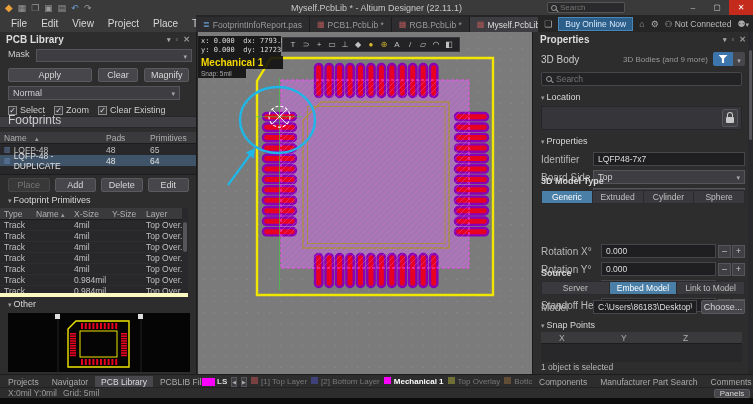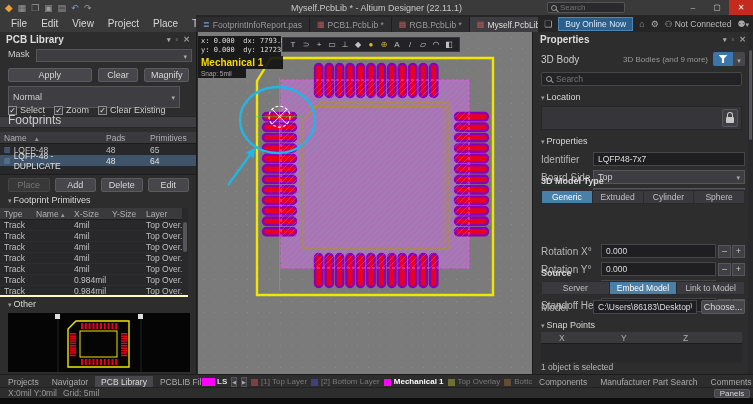--- a/index.html
+++ b/index.html
@@ -47,34 +47,34 @@
 .trow.selrow{background:#3f5468;color:#e0e0e0}
 .scroll{position:absolute;right:0;top:0;bottom:0;width:6px;background:#29292c}
 .scroll .thumb{position:absolute;left:1px;width:4px;background:#55555a;border-radius:2px}
 
 .leftpanel{position:absolute;top:32px;left:0;width:197px;height:342px;background:#2d2d2d;border-right:1px solid #1a1a1a}
 .lp-hdr{position:absolute;top:0;left:0;right:0;height:15px;display:flex;align-items:center;padding:0 6px;font-weight:bold;color:#ddd}
 .lp-hdr .hic{margin-left:auto;display:flex;gap:5px;color:#999;font-size:8px}
 .maskrow{position:absolute;top:17px;left:8px;right:4px;height:14px;display:flex;gap:6px}
 .btnrow1{position:absolute;top:36px;left:8px;right:7px;height:14px;display:flex;gap:6px}
 .btnrow1 .btn{line-height:12px}
-.normalsel{position:absolute;top:54px;left:8px;right:16px;height:22px}
+.normalsel{position:absolute;top:54px;left:8px;right:16px;height:14px}
 .checks{position:absolute;top:72px;left:8px;right:4px;height:12px;display:flex;gap:9px;align-items:center}
 .fp-grp{position:absolute;top:84px;left:0;right:0;height:12px;background:#3f3f43;display:flex;align-items:flex-end;padding-left:8px;font-size:12px;color:#ccc;border-top:1px solid #26262a;border-bottom:1px solid #26262a}
 .fptable{position:absolute;top:100px;left:0;right:0;height:43px;background:#28282b;border-bottom:1px solid #1c1c1c}
 .fptable .thead{height:12px}
 .fptable .trow{height:11px}
 .c-name{width:102px;padding-left:4px;display:flex;align-items:center;gap:3px}
 .c-pads{width:44px;padding-left:4px}
 .c-prim{width:45px;padding-left:4px}
 .fpicon{font-size:7px;color:#6a8fc0}
 .btnrow2{position:absolute;top:146px;left:8px;right:7px;height:14px;display:flex;gap:5px}
 .btnrow2 .btn{flex:1;line-height:12px}
 .prim-grp{position:absolute;top:163px;left:8px;height:12px}
-.primtable{position:absolute;top:176px;left:0;right:8px;height:89px;background:#28282b;overflow:hidden;border-bottom:2px solid #fef9c3}
+.primtable{position:absolute;top:176px;left:0;right:8px;height:89px;background:#28282b;overflow:hidden;border-bottom:4px solid #fef9c3}
 .primtable .thead{height:12px}
 .primtable .trow{height:11px;border-bottom:1px solid #2e2e31}
 .p-type{width:34px;padding-left:4px}
 .p-name{width:38px;padding-left:2px}
 .p-xs{width:38px;padding-left:2px}
 .p-ys{width:34px;padding-left:2px}
 .p-lay{width:40px;padding-left:2px;white-space:nowrap;overflow:hidden}
 .oth-grp{position:absolute;top:267px;left:8px;height:12px}
 .preview{position:absolute;top:281px;left:8px;right:7px;height:59px;background:#050505}
 
@@ -130,21 +130,21 @@
 .ptabs{position:absolute;display:flex;gap:1px;height:13px;align-items:center}
 .ptabs span{padding:0 6px;font-size:8.5px;color:#aaa;line-height:12px;white-space:nowrap}
 .ptabs span.active{background:#48484c;color:#ddd;border-radius:1px}
 .lp-tabs{left:2px}
 .rp-tabs{left:533px}
 .layerbar{position:absolute;left:202px;top:0;width:330px;height:13px;display:flex;align-items:center;gap:4px;overflow:hidden}
 .lsblock{display:flex;align-items:center;gap:2px}
 .lssw{width:13px;height:8px;background:#ff00ff}
 .lstxt{font-size:8px;color:#ddd;font-weight:bold}
 .navb{width:10px;height:10px;background:#3c3c40;border:1px solid #55555a;color:#aaa;font-size:5px;text-align:center;line-height:8px}
-.lyr{display:flex;align-items:flex-end;gap:3px;font-size:8px;color:#787878;white-space:nowrap}
+.lyr{display:flex;align-items:flex-start;gap:3px;font-size:8px;color:#787878;white-space:nowrap}
 .lyr.active{color:#fff;font-weight:bold}
 .sw{width:7px;height:7px;display:inline-block;opacity:.7}
 .sw-top{background:#9a4a4a}.sw-bot{background:#4a4a9a}.sw-mech{background:#ff00ff;opacity:1}
 .sw-tov{background:#8a8a3a}.sw-bov{background:#7a5a3a}
 .statusbar{position:absolute;left:0;top:387px;width:753px;height:11px;background:#2d2d2d;border-top:1px solid #222;display:flex;align-items:center}
 .statusbar .stxt{font-size:8.5px;color:#999;margin-left:8px}
 .panelsbtn{position:absolute;right:3px;top:1px;width:36px;height:9px;line-height:8px;font-size:8px}
 .bstrip{position:absolute;left:0;top:398px;width:753px;height:6px;background:#0c0c0c}
 </style>
 </head>

